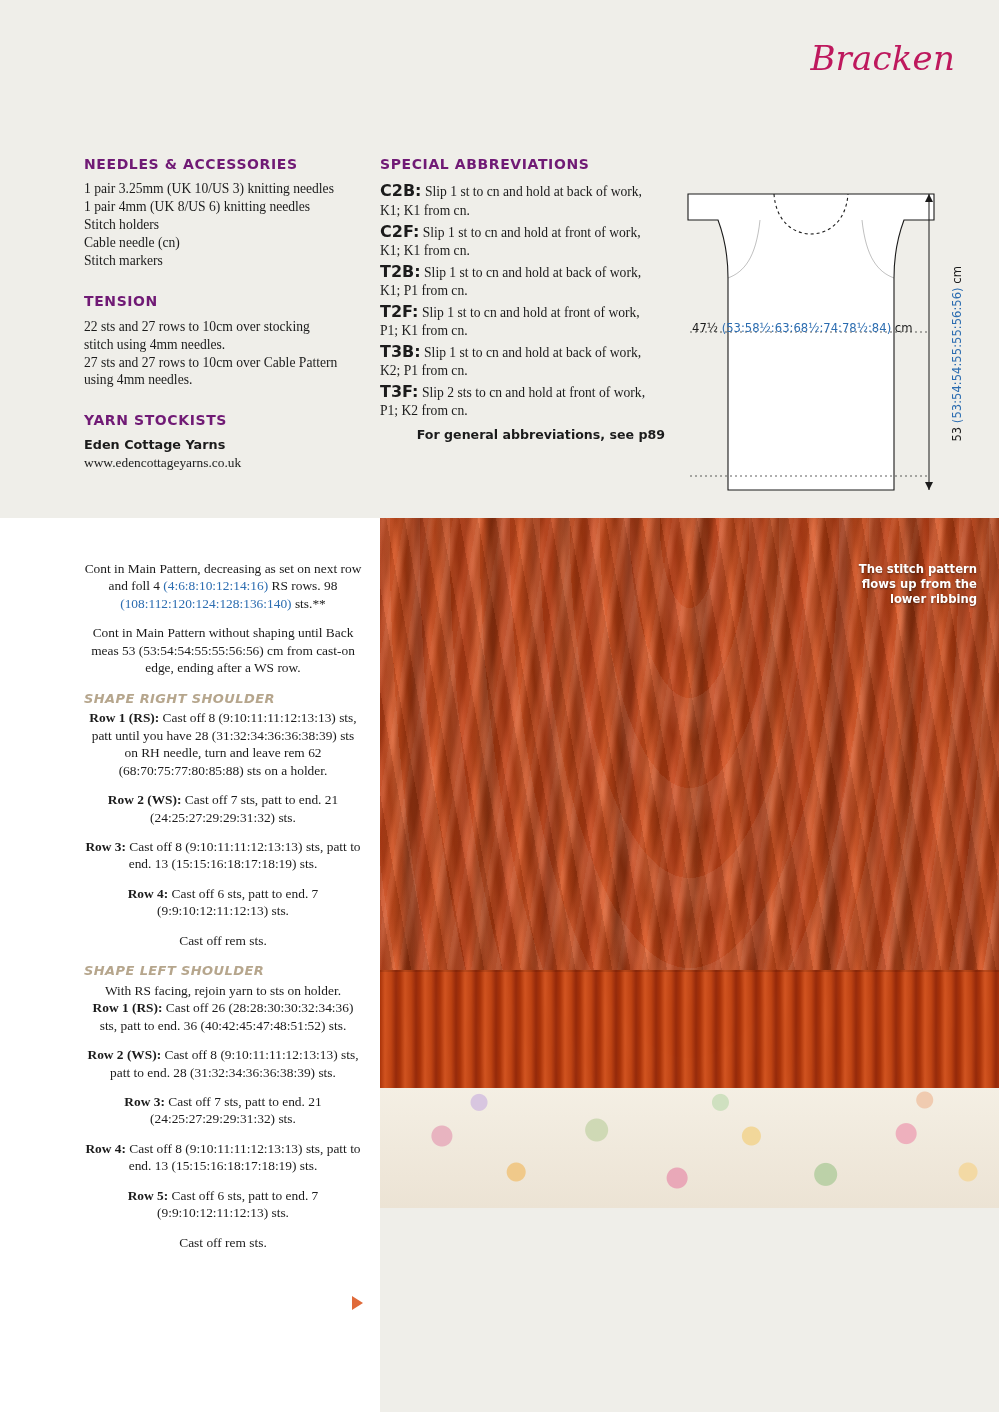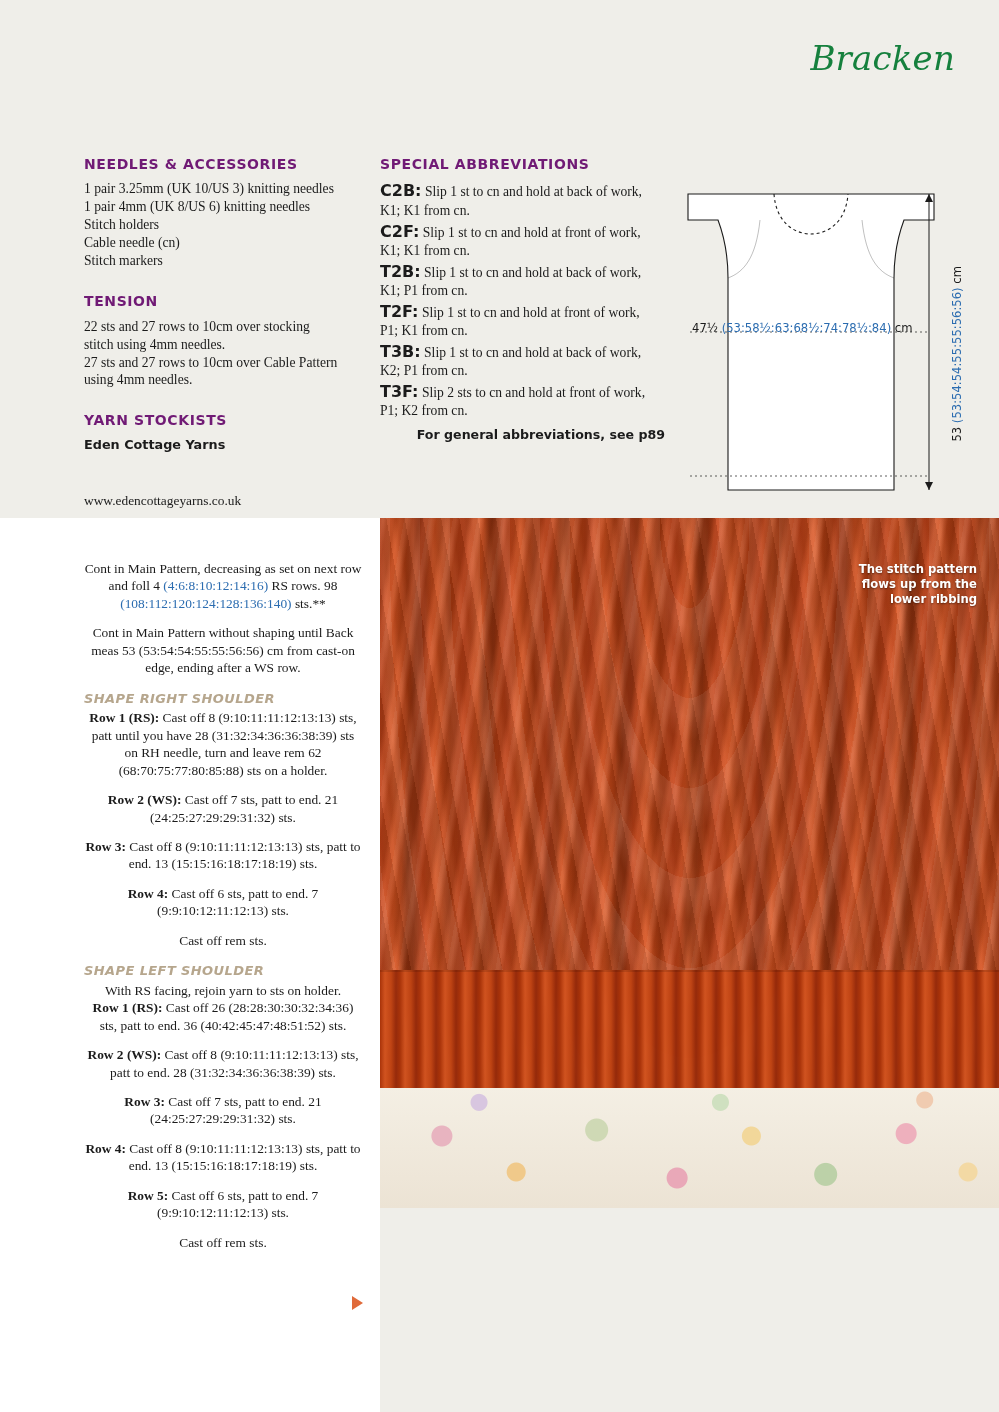--- a/index.html
+++ b/index.html
@@ -13,21 +13,21 @@
     overflow:hidden;
   }
   .page { position:absolute; inset:0; }
 
   
   .title {
     position:absolute; right:44px; top:38px;
     font-family:"DejaVu Serif", serif;
     font-style:italic;
     font-size:34px;
-    color:#15803d;
+    color:#be185d;
     letter-spacing:0.2px;
   }
 
   
   .col-heading {
     font-family:"DejaVu Sans", sans-serif;
     font-weight:bold;
     font-size:14px;
     letter-spacing:0.6px;
     color:#701a75;
@@ -43,21 +43,21 @@
   #col-left  { left:84px; top:155px; width:280px; }
   #col-mid   { left:380px; top:155px; width:285px; }
   #col-right { left:676px; top:155px; width:290px; }
   .sub-block { margin-top:22px; }
 
   .abbr-line { margin-bottom:1px; }
   .abbr-line b { font-family:"DejaVu Sans", sans-serif; font-size:16px; }
   .abbr-note { font-family:"DejaVu Sans", sans-serif; font-weight:bold; font-size:12.6px; margin-top:7px;text-align:right; }
 
   .stockist-name { font-family:"DejaVu Sans", sans-serif; font-weight:bold; font-size:12.8px; }
-  .stockist-url { font-size:13.4px;margin-top:38px; }
+  .stockist-url { font-size:13.4px; }
 
   
   .diagram-wrap {
     position:absolute;
     left:676px; top:180px;
     width:268px; height:325px;
   }
   .garment-svg { position:absolute; left:0; top:0; }
   .dim-bottom {
     position:absolute;

